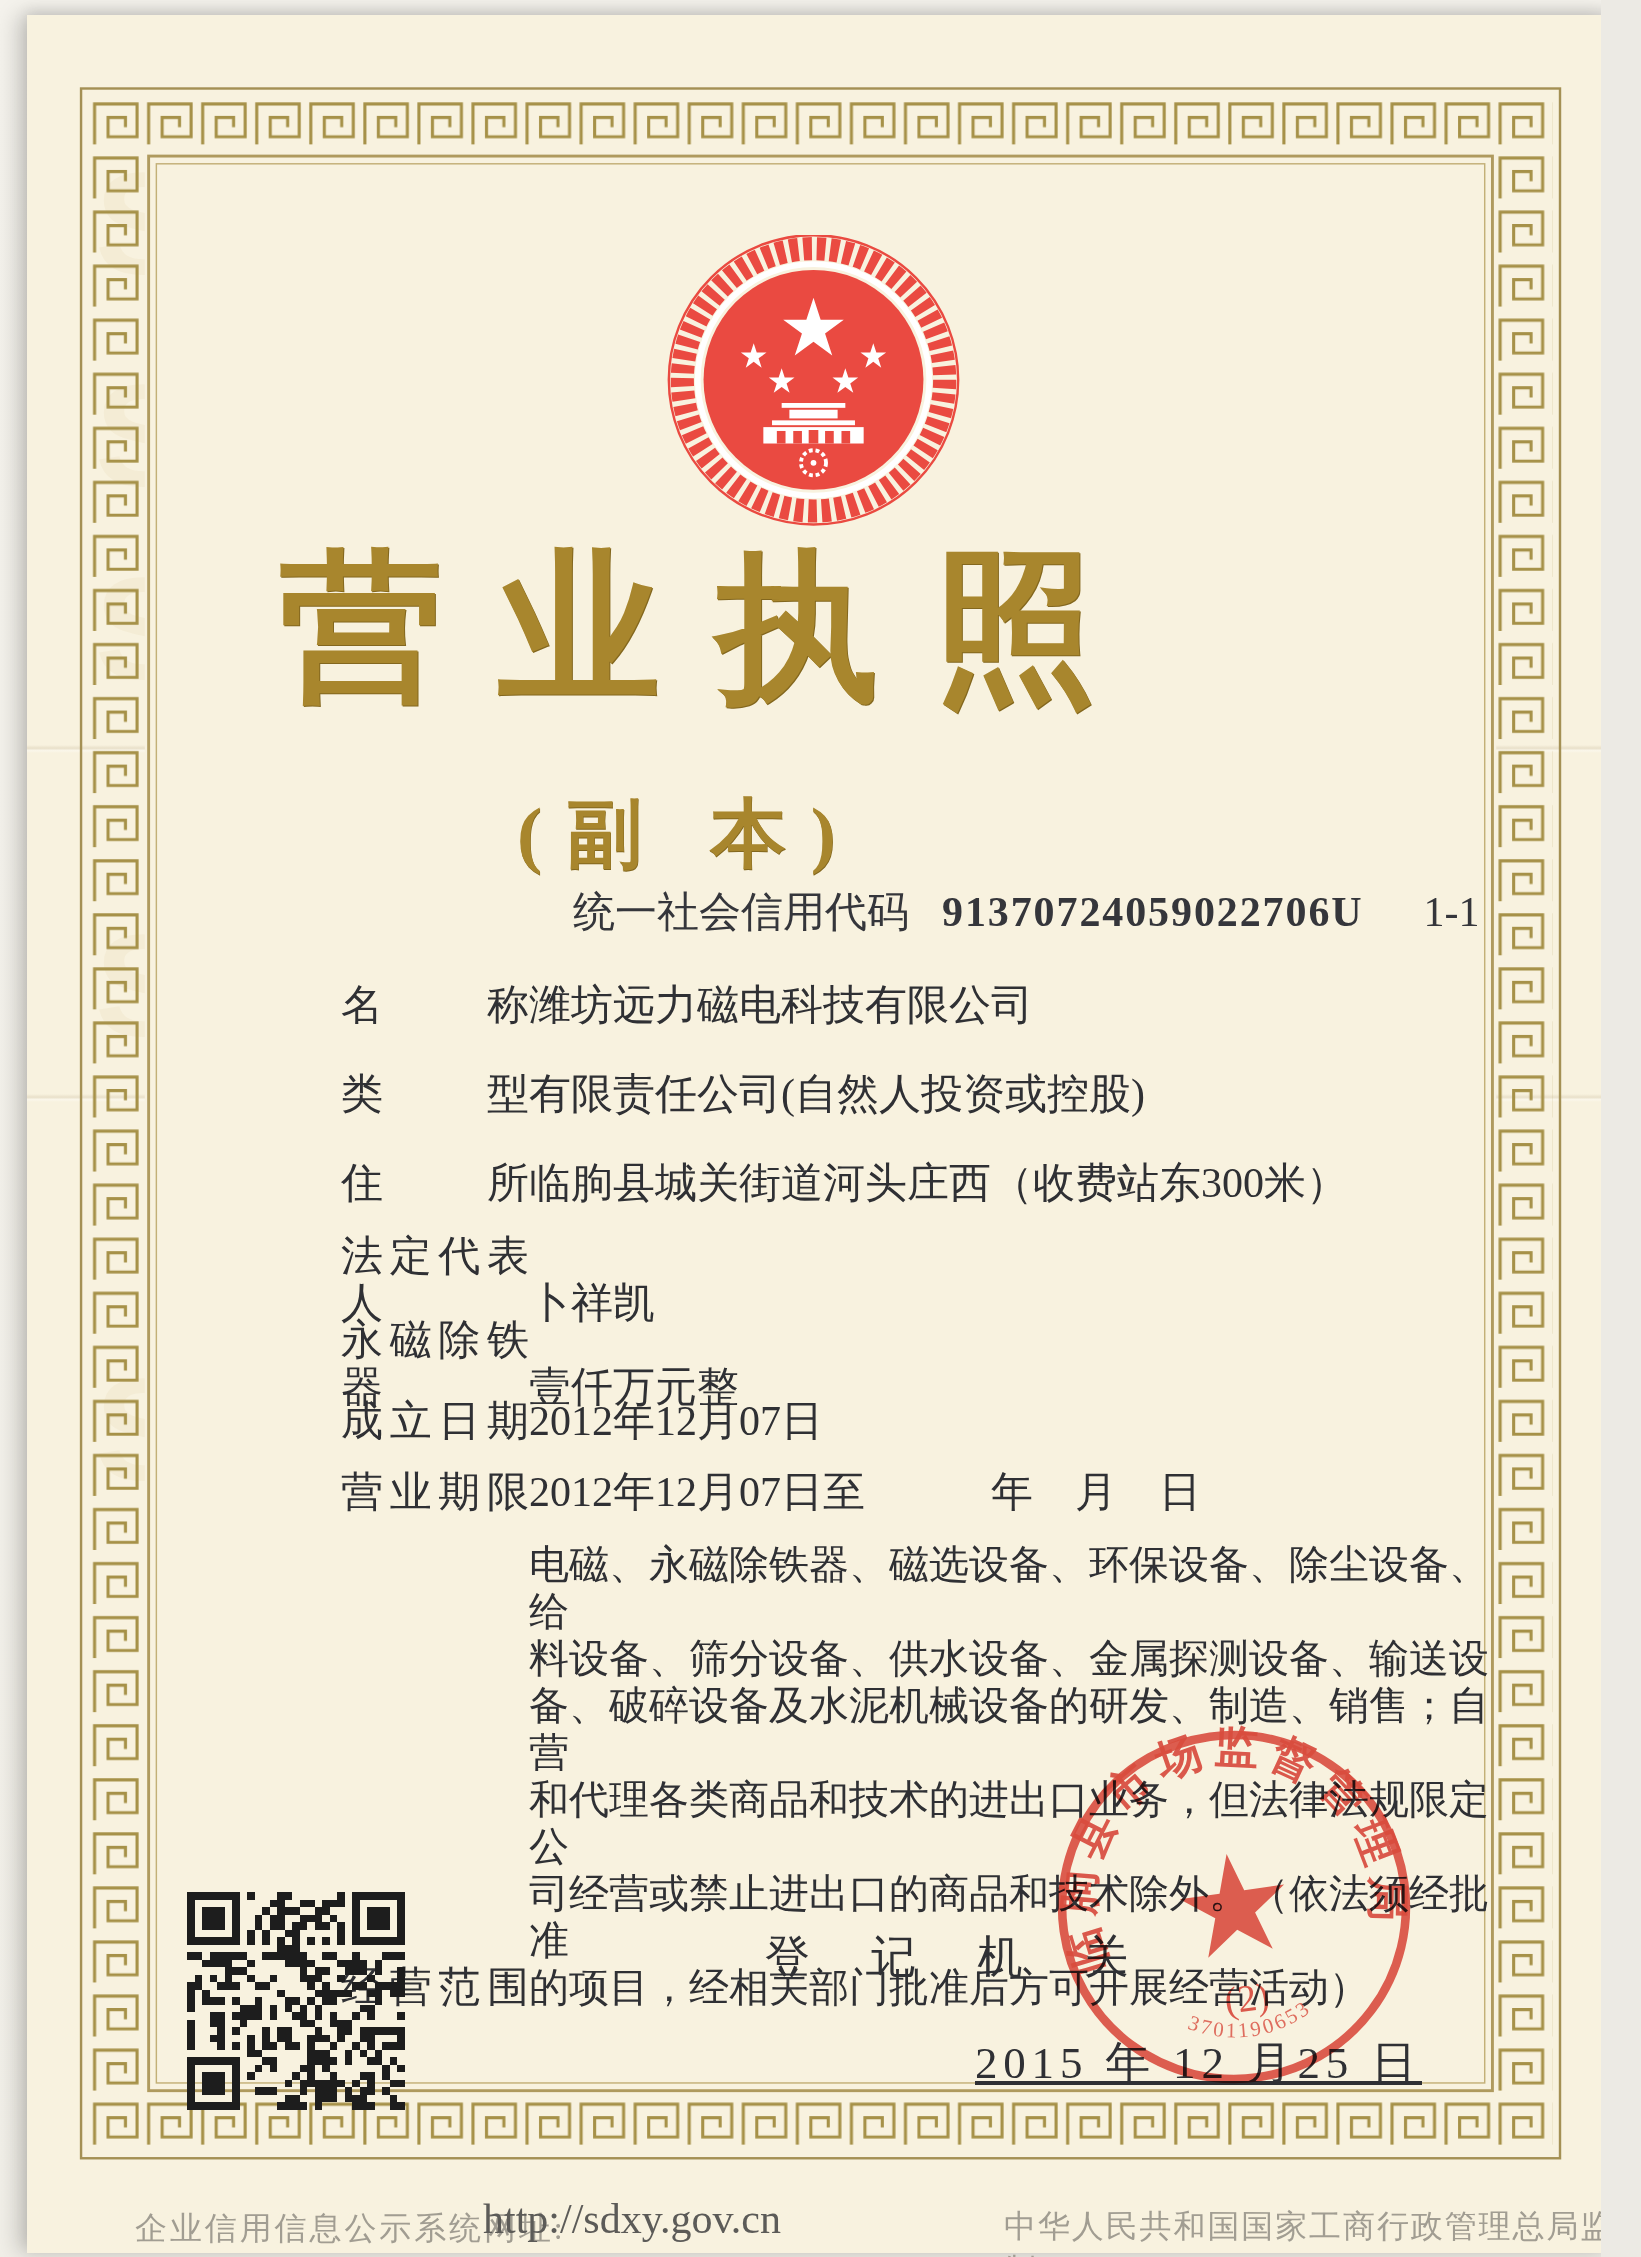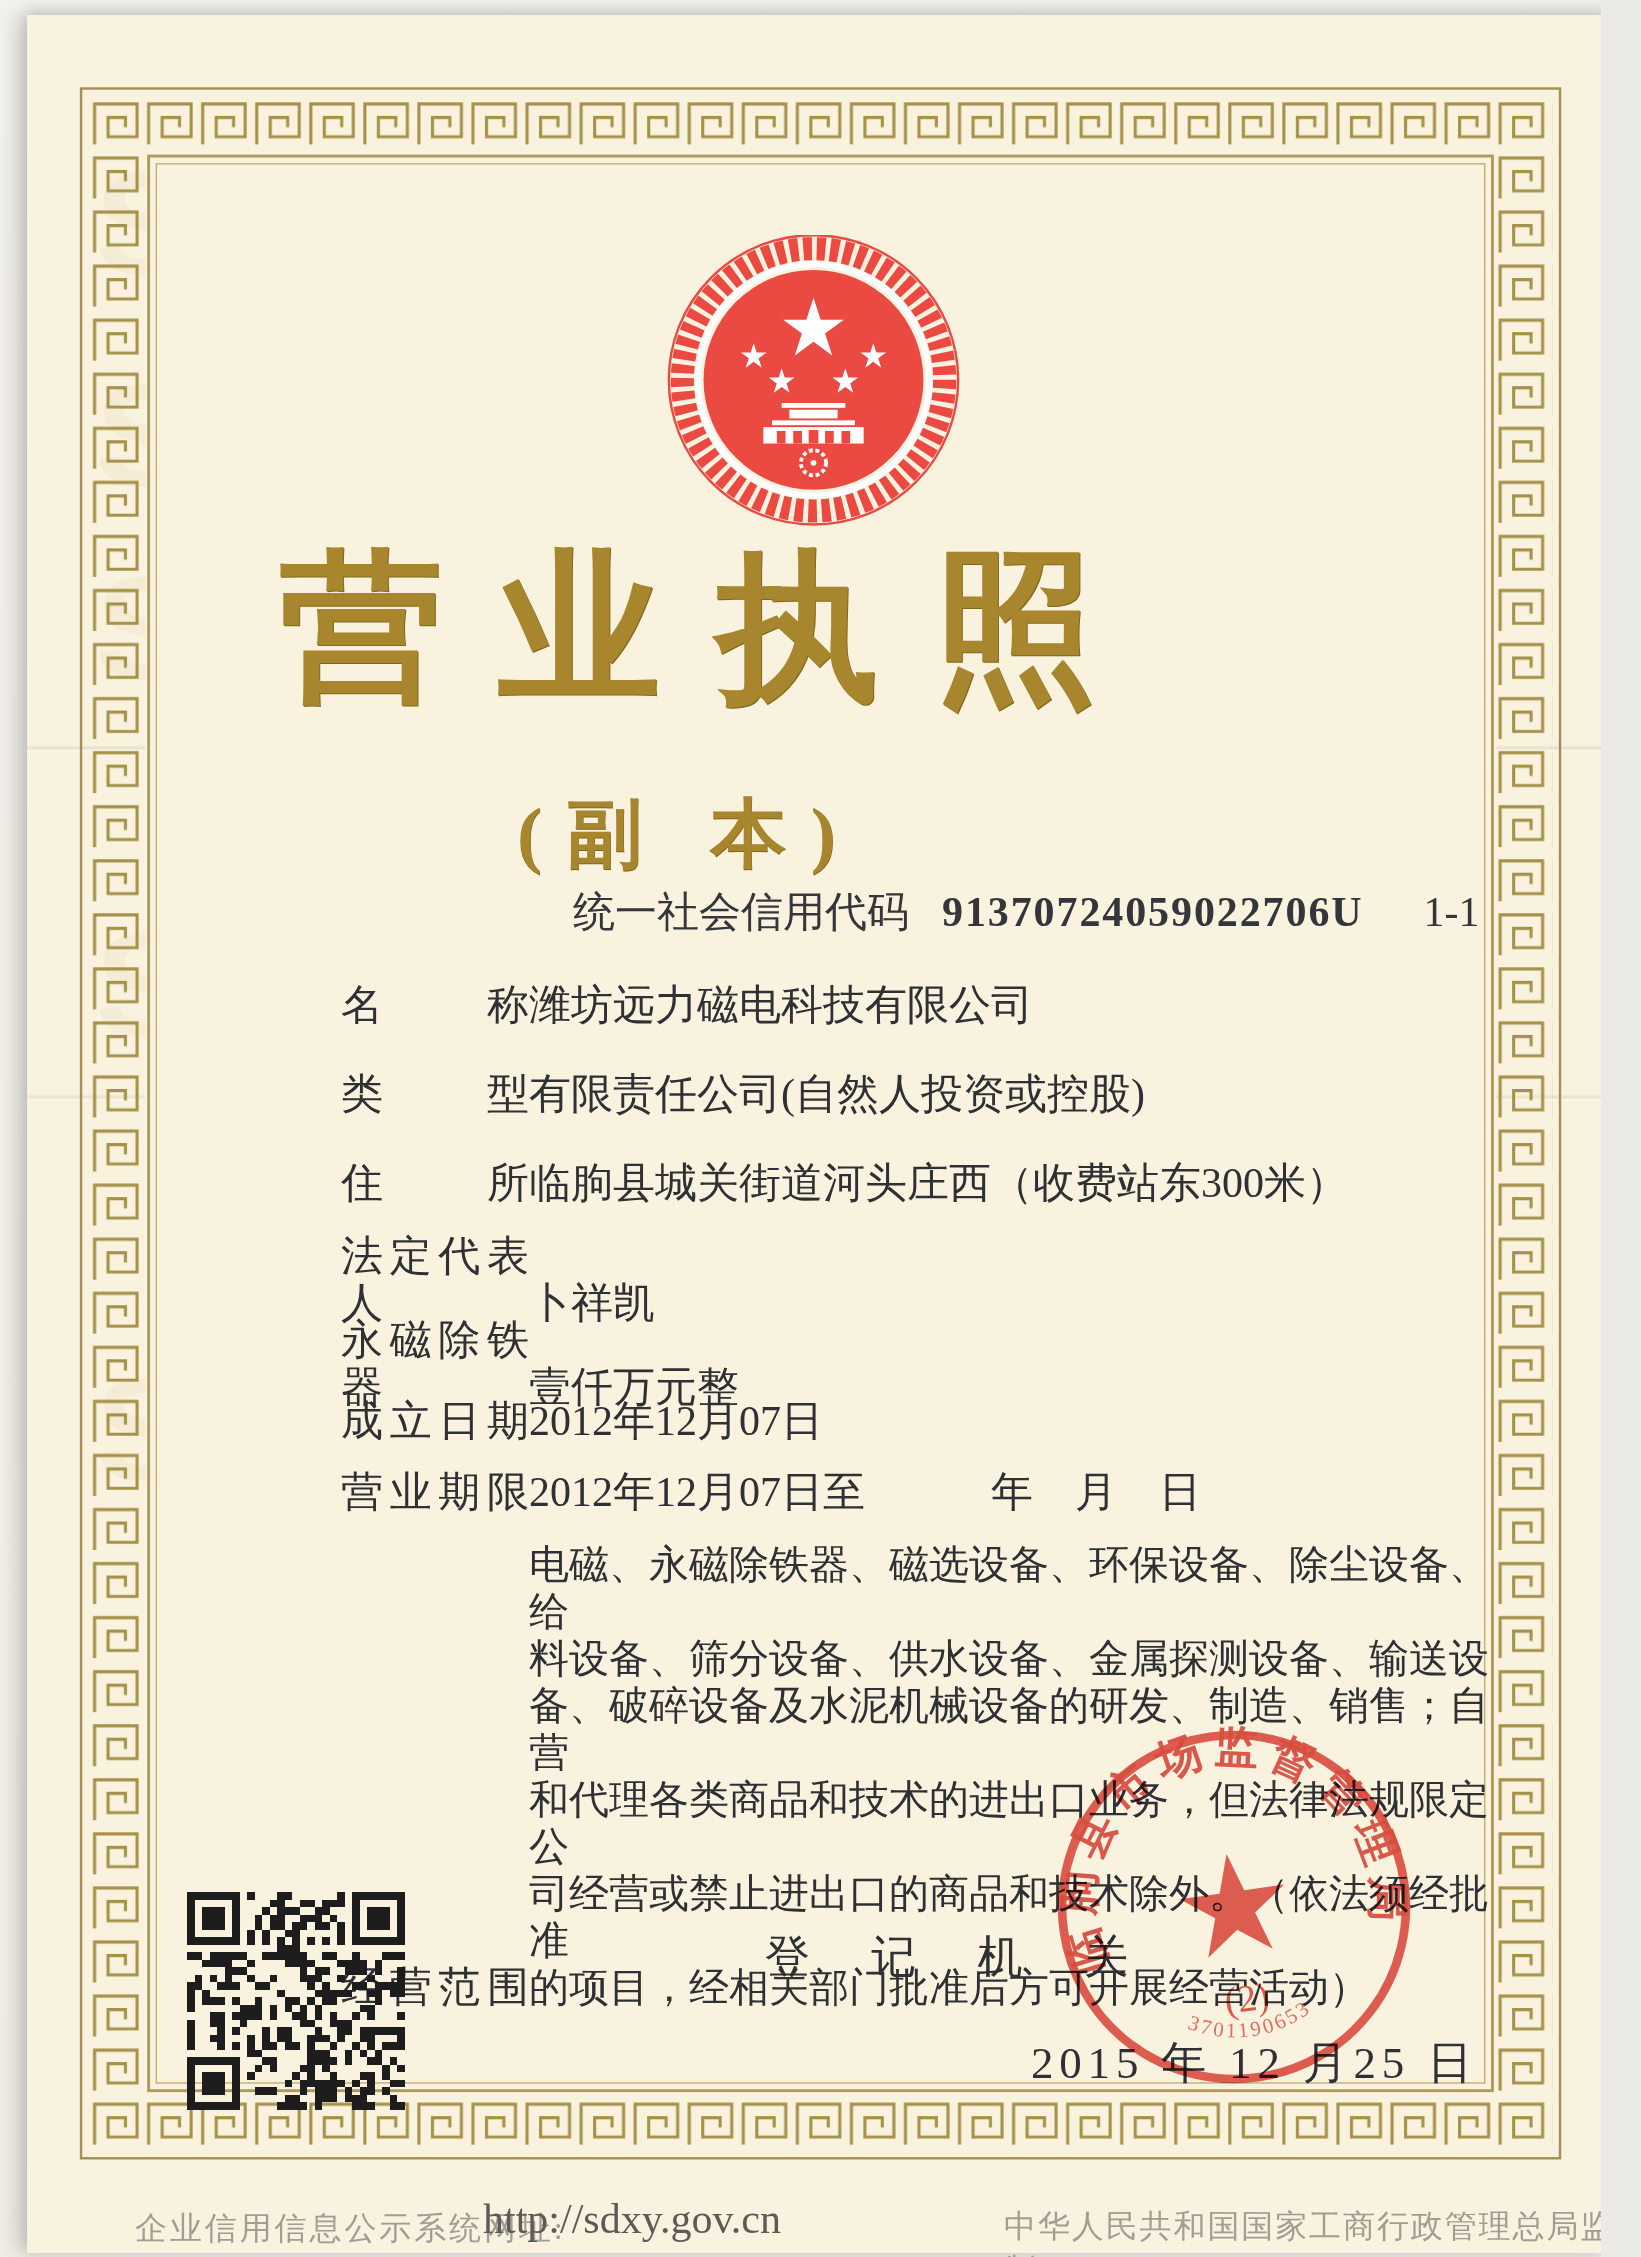--- a/index.html
+++ b/index.html
@@ -24,21 +24,21 @@
   #creditline{position:absolute;left:546px;top:869px;font-size:42px;color:#35363b;white-space:nowrap;}
   #creditline .code{margin-left:33px;letter-spacing:1.9px;font-weight:bold;}
   #creditline .pageno{margin-left:60px;}
   
   .row{position:absolute;left:314px;display:flex;align-items:flex-end;}
   .row .lbl{width:188px;font-size:42px;color:#2f3034;text-align:justify;text-align-last:justify;line-height:1.12;flex:none;}
   .row .val{font-size:42px;color:#2f3034;line-height:1.12;white-space:pre;}
   .row .val.scope{width:967px;font-size:40px;line-height:47px;white-space:pre-line;}
   
   #registrar{position:absolute;left:738px;top:1912px;font-size:45px;color:#2f3034;letter-spacing:25px;white-space:nowrap;}
-  #issuedate{position:absolute;left:1004px;top:2018px;font-size:45px;color:#2f3034;letter-spacing:5.8px;white-space:nowrap;}
+  #issuedate{position:absolute;left:948px;top:2018px;font-size:45px;color:#2f3034;letter-spacing:5.8px;white-space:nowrap;text-decoration:underline;}
   #seal{position:absolute;left:1016px;top:1699px;width:382px;height:386px;mix-blend-mode:multiply;opacity:.93;}
   #qr{position:absolute;left:160px;top:1877px;width:218px;height:218px;}
   
   #footer-left{position:absolute;left:108px;top:2192px;font-size:32px;color:#a19d92;letter-spacing:2.9px;}
   #footer-url{position:absolute;left:456px;top:2180px;font-size:42px;color:#5c5b58;}
   #footer-right{position:absolute;left:977px;top:2190px;font-size:32px;color:#a19d92;letter-spacing:1.9px;}
 </style>
 </head>
 <body>
 

